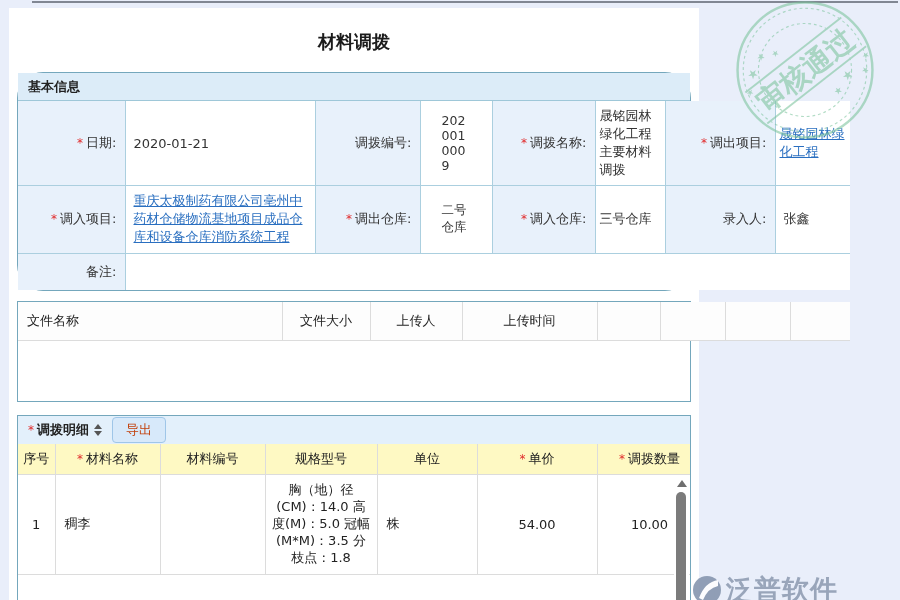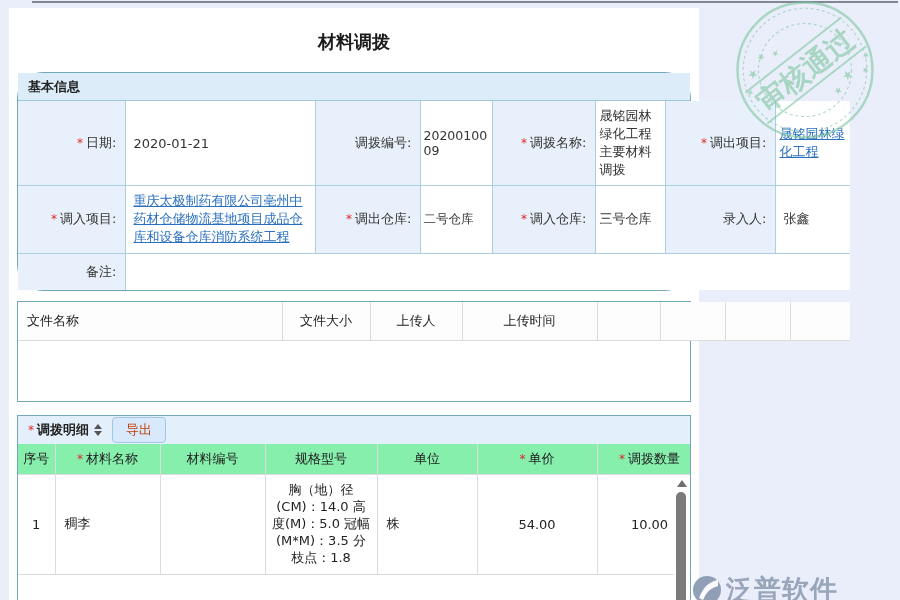--- a/index.html
+++ b/index.html
@@ -34,21 +34,21 @@
 
   .req { color:#e02b2b; margin-right:3px; font-size:12px; }
 
   
   .info-table { width:100%; border-collapse:collapse; table-layout:fixed; }
   .info-table td { border-right:1px solid #abcfdf; border-bottom:1px solid #abcfdf; vertical-align:middle; overflow-wrap:anywhere; }
   .info-table td:last-child { border-right:none; }
   .info-table tr:last-child td { border-bottom:none; }
   .info-table .lbl { background:#e8f1fb; text-align:right; padding:6px 8px; color:#333; }
   .info-table .val { background:#fff; text-align:left; padding:6px 8px; }
-  .info-table .val.tight { padding:6px 3px; font-size:12.5px; }
+  .info-table .val.tight { padding:6px 21px; font-size:12.5px; }
   .r1 { height:83px; } .r2 { height:67px; } .r3 { height:37px; }
   .link { color:#2a6fc0; text-decoration:underline; cursor:pointer; line-height:1.4; }
 
   
   .btn { border-radius:4px; font-size:13px; cursor:pointer; font-family:inherit; }
   .btn-upload { margin-left:12px; background:#ddebf9; border:1px solid #cadff0; color:#93bcdf; padding:5px 13px; }
   .btn-export { margin-left:10px; background:#d7e9fa; border:1px solid #9fc6e8; color:#c2410c; padding:3px 13px; }
 
   
   .sort-icon { display:inline-flex; flex-direction:column; gap:2px; margin-left:5px; cursor:pointer; }
@@ -59,21 +59,21 @@
   .grid-table { width:100%; border-collapse:collapse; table-layout:fixed; }
   .grid-table th, .grid-table td {
     border-right:1px solid #dcdcdc; border-bottom:1px solid #dcdcdc;
     font-weight:normal; color:#222; font-size:13px; vertical-align:middle;
     padding:7px 6px; text-align:center; overflow-wrap:anywhere;
   }
   .grid-table th:last-child, .grid-table td:last-child { border-right:none; }
   .grid-table .ta-l { text-align:left; padding-left:9px; }
   .attach-table th { padding:10px 6px; background:#fdfdfd; }
   .attach-empty { height:60px; background:#fff; }
-  .detail-table th { background:#86efac; height:30px; padding:6px 4px; }
+  .detail-table th { background:#fef9c3; height:30px; padding:6px 4px; }
   .detail-table .row1 { height:74px; }
   .spec { font-size:12px; line-height:1.3; text-align:left; padding:6px; color:#333; }
   .sbcol { border-bottom:none; border-left:1px solid #dcdcdc; background:#fff; padding:0; }
 
   
   .scrollbar { position:absolute; top:59px; right:1px; width:15px; height:130px; background:#fff; }
   .sb-arrow { display:block; margin:5px auto 0; width:0; height:0;
     border-left:5px solid transparent; border-right:5px solid transparent; border-bottom:7px solid #6f6f6f; }
   .sb-thumb { position:absolute; top:17px; left:2px; width:10px; height:112px; background:#7b7b7b; border-radius:6px; }
 

